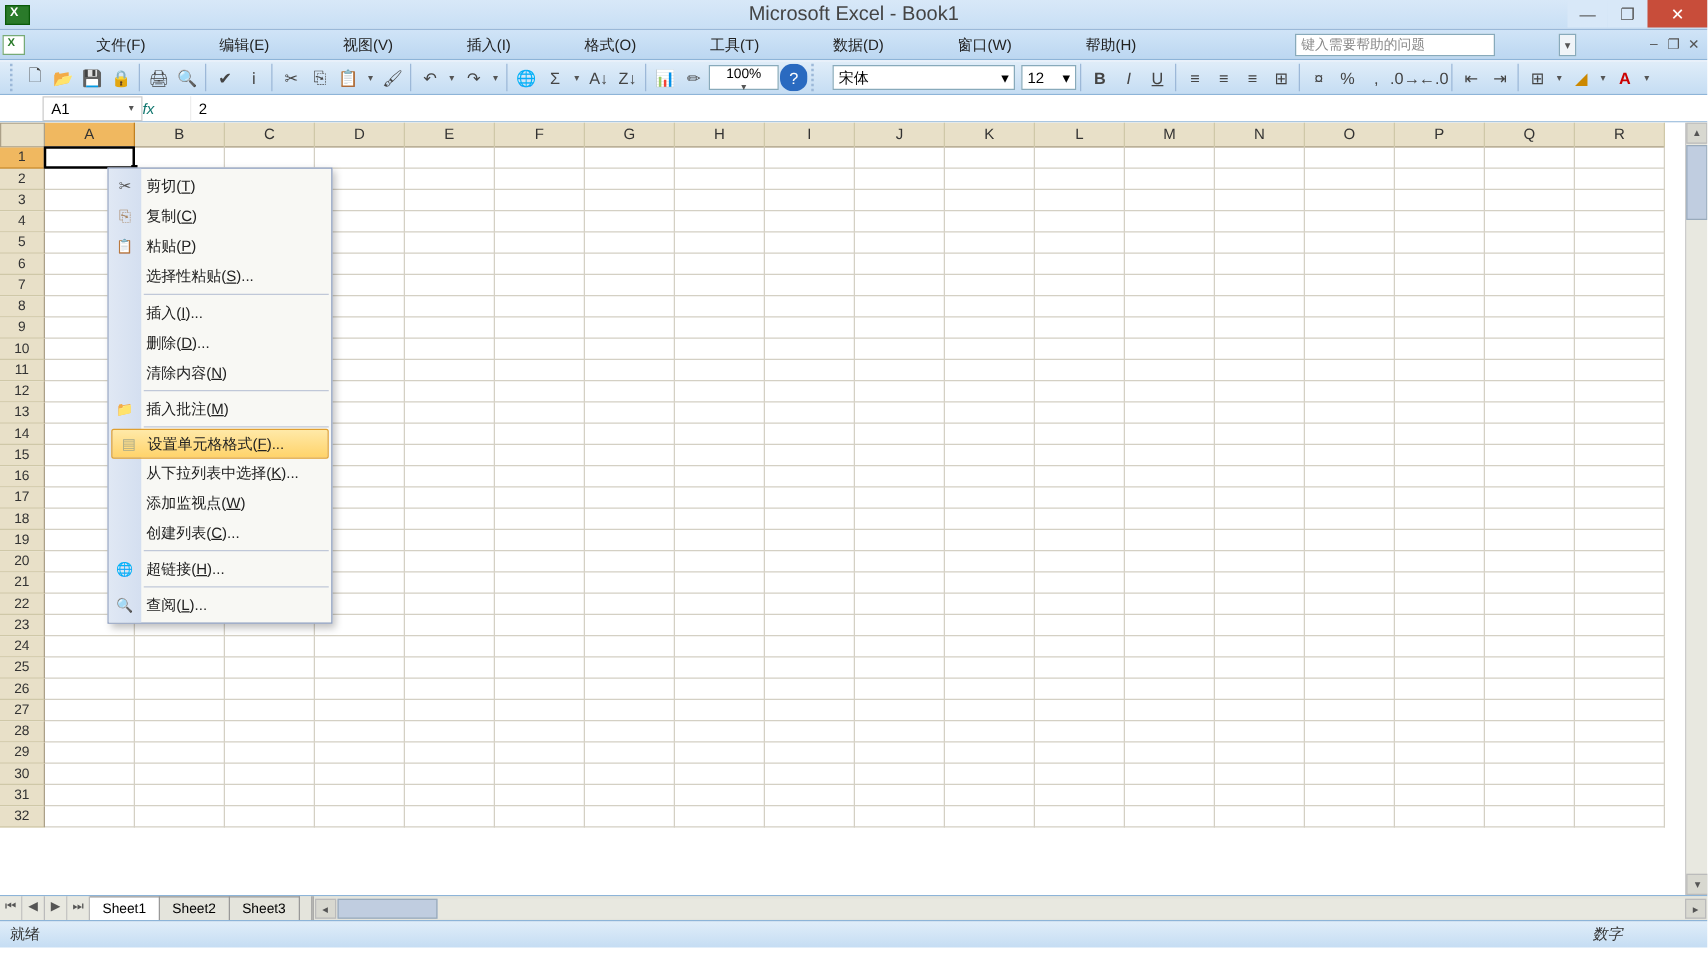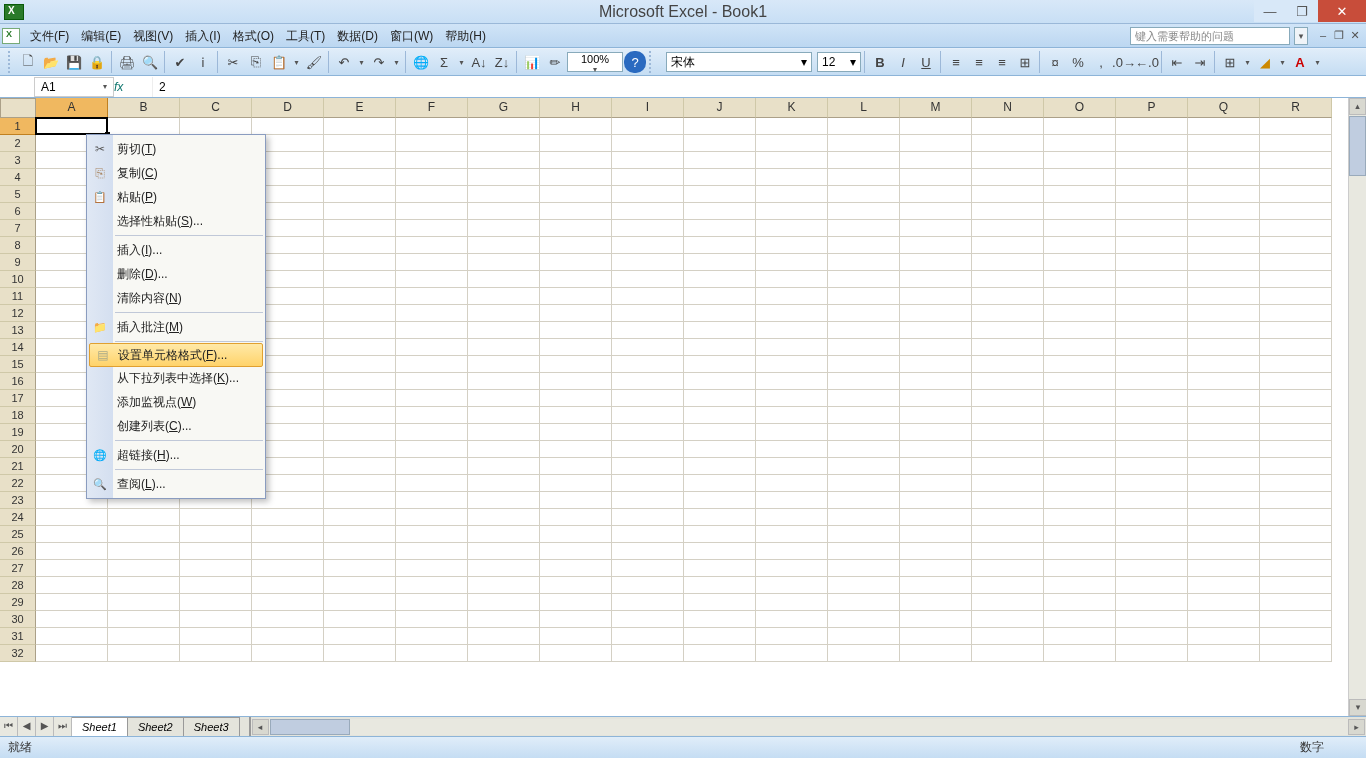--- a/index.html
+++ b/index.html
@@ -10,21 +10,21 @@
 .titlebar .excel-icon { width: 20px; height: 16px; margin-left: 4px; background: #2a7a2a; display: inline-block; border: 1px solid #0a5a0a; position: relative; }
 .titlebar .excel-icon::after { content: "X"; color: #fff; font-size: 10px; font-weight: bold; position: absolute; left: 3px; top: 0; }
 .titlebar .title { position: absolute; left: 50%; transform: translateX(-50%); color: #444; font-size: 16px; }
 .winbtns { position: absolute; right: 0; top: 0; display: flex; height: 22px; }
 .winbtn { width: 32px; height: 22px; display: flex; align-items: center; justify-content: center; color: #555; font-size: 13px; }
 .winbtn.min { background: #d8e8f8; }
 .winbtn.max { background: #d8e8f8; }
 .winbtn.close { background: #c84d3a; color: #fff; width: 48px; }
 
 
-.menubar { height: 24px; background: linear-gradient(#d0e4f7, #bcd7f1); border-bottom: 1px solid #8db4d8; display: flex; align-items: center; padding-left: 2px; }
+.menubar { height: 24px; background: linear-gradient(#d0e4f7, #bcd7f1); border-bottom: 1px solid #8db4d8; display: flex; align-items: center; padding-left: 2px; gap: 47px; }
 .menubar .xl-icon { width: 18px; height: 16px; background:#fff; border:1px solid #7a7; margin-right:4px; position:relative; display:inline-block;}
 .menubar .xl-icon::after { content:"X"; color:#2a7a2a; font-size:9px; font-weight:bold; position:absolute; left:3px; top:0;}
 .menubar .menuitem { padding: 0 6px; height: 22px; line-height: 22px; color: #222; cursor: default; }
 .menubar .spacer { flex: 1; }
 .helpbox { width: 160px; height: 18px; border: 1px solid #8ab; background: #fff; color: #888; padding: 0 4px; font-size: 11px; line-height: 16px; margin-right: 4px; }
 .helpdrop { width: 14px; height: 18px; border: 1px solid #8ab; background: #f0f4f8; text-align: center; font-size: 9px; line-height: 16px; color: #555; }
 .docbtns { display: flex; margin-left: 8px; margin-right: 4px; gap: 2px; }
 .docbtns span { width: 14px; height: 14px; font-size: 11px; color: #555; text-align: center; }
 
 
@@ -62,33 +62,33 @@
 
 
 .vscroll { position: absolute; right: 0; top: 0; width: 18px; bottom: 0; background: #e8e8e0; border-left: 1px solid #ccc; }
 .vscroll .up, .vscroll .down { height: 17px; background: #d8d8d0; border: 1px solid #bbb; text-align: center; font-size: 9px; line-height: 15px; color: #555; }
 .vscroll .thumb { height: 60px; background: #c0cde0; border: 1px solid #9ab; margin-top: 1px; }
 .vscroll .down { position: absolute; bottom: 0; width: 18px; }
 
 
 .sheetbar { height: 20px; border-top: 1px solid #8db4d8; display: flex; align-items: stretch; background: #e4e4dc; font-size: 11px; }
 .navbtn { width: 18px; border-right: 1px solid #bbb; background: #e8e8e0; text-align: center; line-height: 18px; color: #555; font-size: 10px; }
-.tab { padding: 0 10px; background: #fff; border-right: 1px solid #999; border-top: 1px solid #999; line-height: 18px; position: relative; font-style: italic; }
+.tab { padding: 0 10px; background: #fff; border-right: 1px solid #999; border-top: 1px solid #999; line-height: 18px; position: relative; }
 .tab.inactive { background: #e4e4dc; }
 .tabtail { width: 10px; border-right: 1px solid #999; background: #e4e4dc; }
 .hsplit { flex: 1; border-left: 1px solid #999; background: #e4e4dc; display: flex; align-items: center; }
 .hsbar { flex: 1; height: 16px; background: #e8e8e0; position: relative; margin: 0 1px; }
 .hsbar .left, .hsbar .right { width: 17px; height: 16px; background: #d8d8d0; border: 1px solid #bbb; float: left; text-align: center; font-size: 9px; line-height: 14px; color: #555; }
 .hsbar .right { float: right; }
 .hsbar .hthumb { position: absolute; left: 18px; top: 0; width: 80px; height: 16px; background: #c0cde0; border: 1px solid #9ab; }
 
 
 .statusbar { height: 22px; background: linear-gradient(#e0edf9, #c5ddf3); border-top: 1px solid #8db4d8; display: flex; align-items: center; padding: 0 8px; font-size: 12px; color: #333; }
 .statusbar .filler { flex: 1; }
-.statusbar .numlock { margin-right: 34px; }
+.statusbar .numlock { margin-right: 60px; font-style: italic; }
 
 
 .context-menu { position: absolute; left: 86px; top: 134px; width: 180px; background: #f8f8f4; border: 1px solid #8a9cbf; box-shadow: 3px 3px 6px rgba(0,0,0,0.25); padding: 2px 0; }
 .context-menu .iconcol { position: absolute; left: 0; top: 0; bottom: 0; width: 26px; background: linear-gradient(to right, #e0e8f4, #d4dff0); }
 .cm-item { position: relative; height: 24px; display: flex; align-items: center; padding-left: 30px; color: #222; cursor: default; z-index: 1; }
 .cm-item .cmicon { position: absolute; left: 4px; width: 18px; height: 18px; display: flex; align-items: center; justify-content: center; font-size: 12px; }
 .cm-item.highlight { background: linear-gradient(#ffe9a8, #ffd36a); border: 1px solid #e0a030; margin: -1px 2px; padding-left: 28px; border-radius: 2px; }
 .cm-sep { height: 1px; background: #c0c8d8; margin: 2px 2px 2px 28px; position: relative; z-index: 1; }
 .cm-item u { text-decoration: underline; }
 

